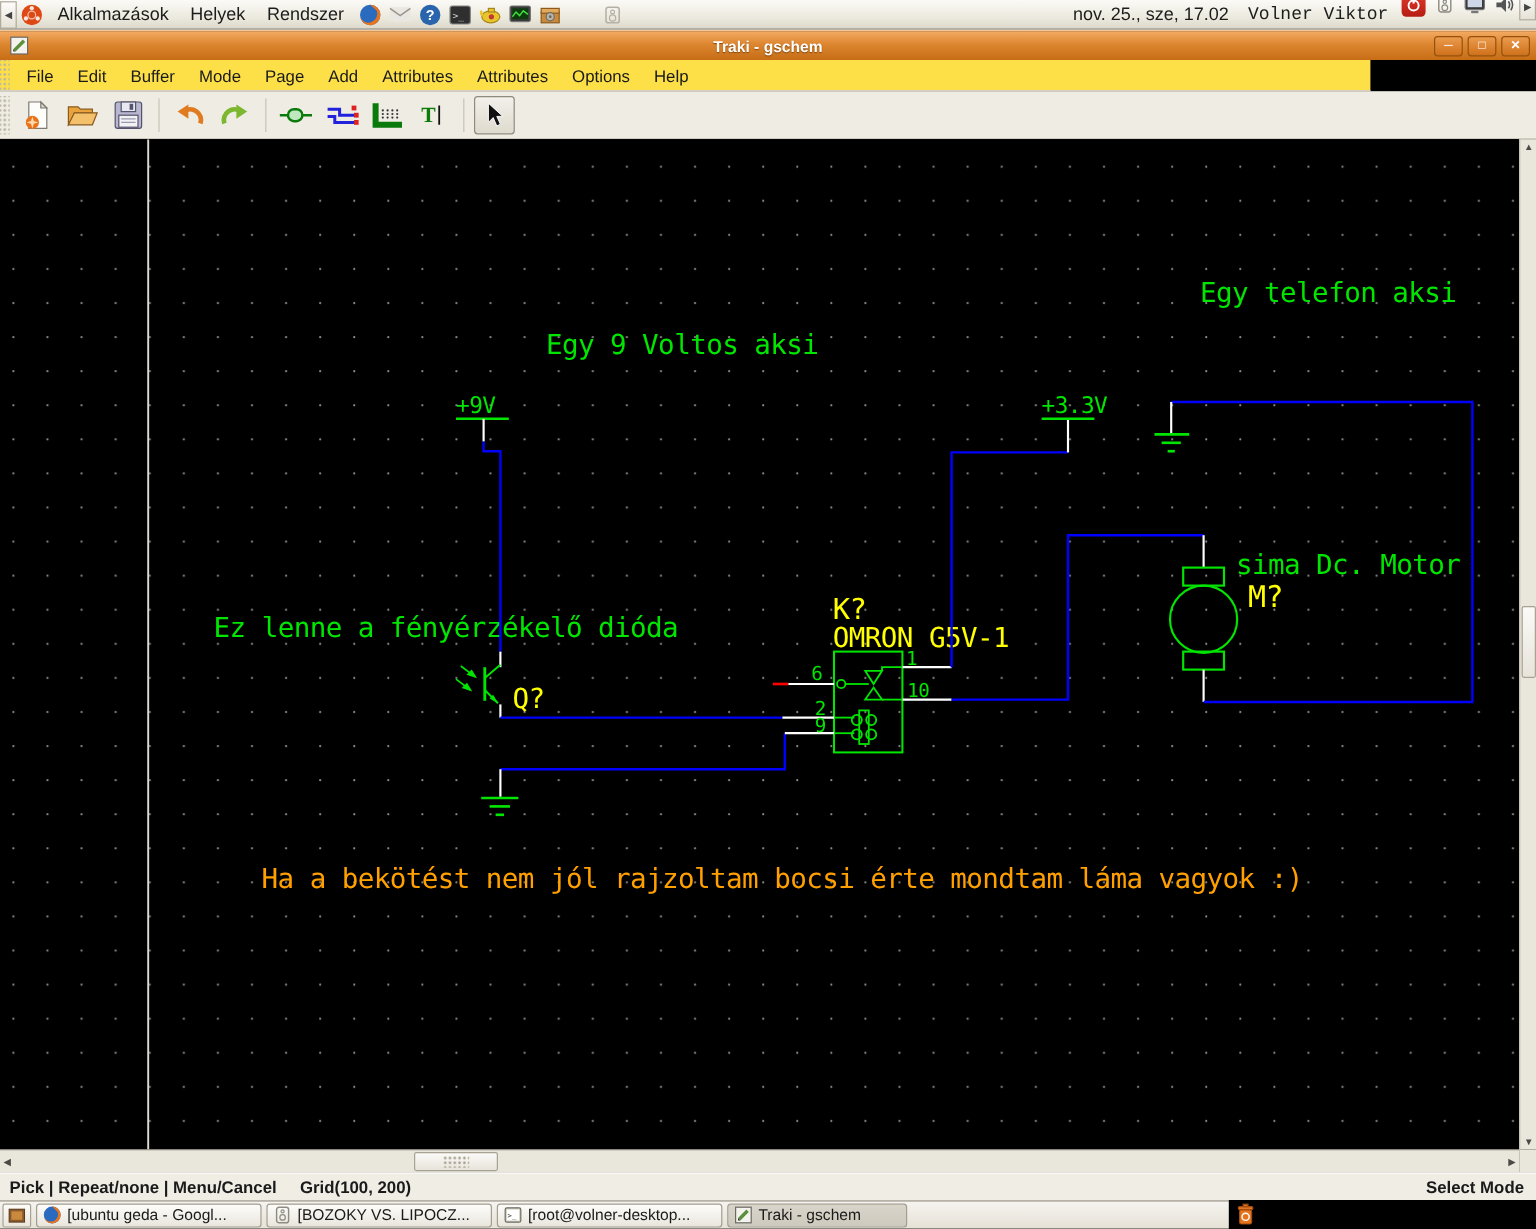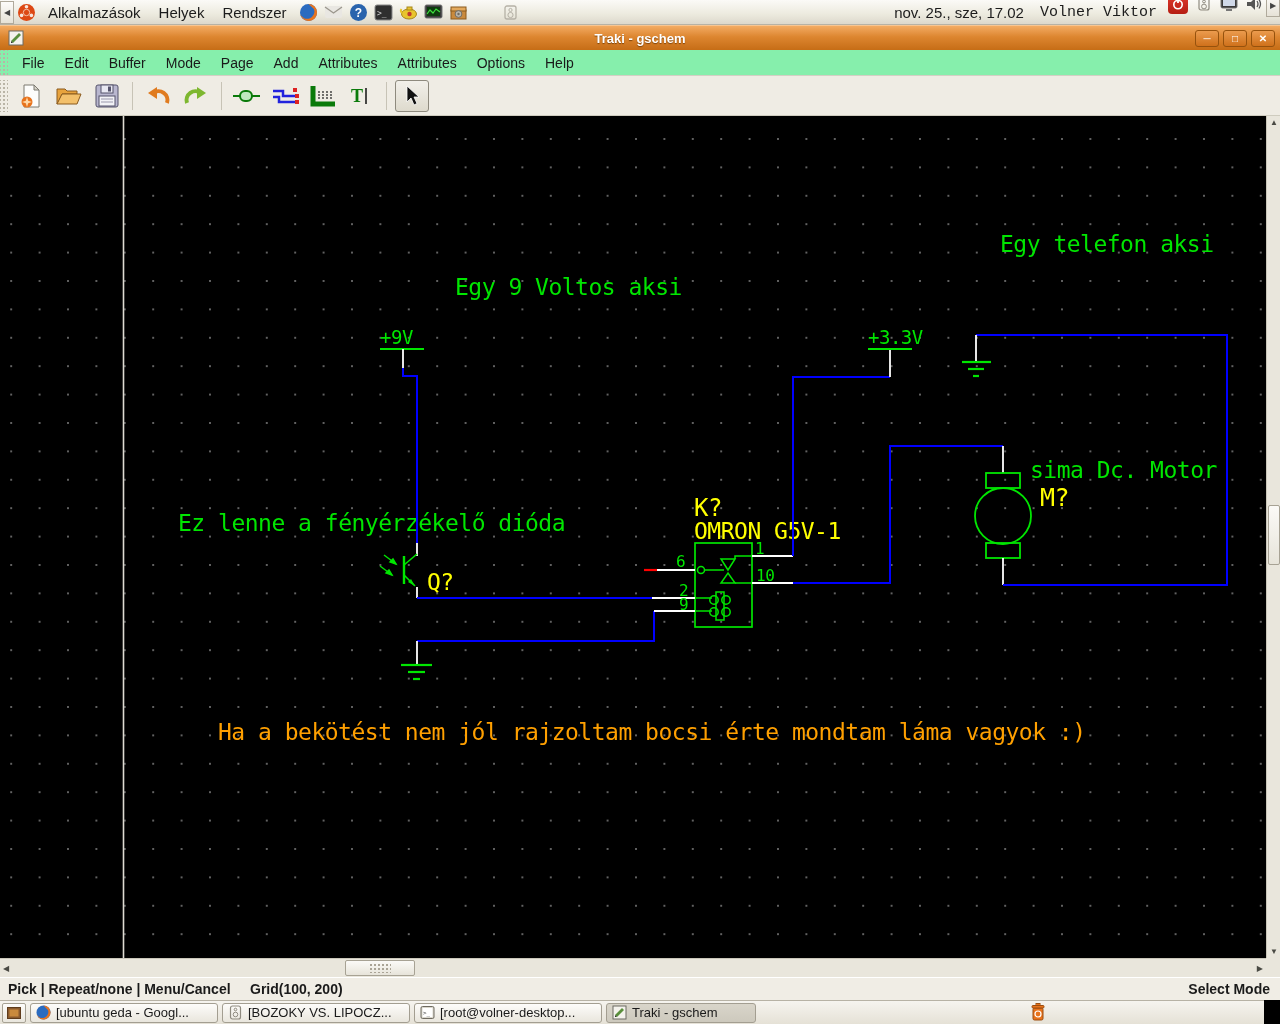--- a/index.html
+++ b/index.html
@@ -25,21 +25,21 @@
   #titlebar { position:absolute; left:0; top:25px; width:1280px; height:25px;
     background:linear-gradient(#f3ab63,#dd8630 45%,#c66d16); display:flex; align-items:center; padding:0 5px;
     border-top:1px solid #f7c693; }
   #titlebar .title { position:absolute; left:0; right:0; text-align:center; color:#fff; font-weight:bold;
     font-size:13px; text-shadow:0 1px 1px #7e440a; }
   .winbtn { width:24px; height:17px; margin-left:4px; border:1px solid #96520d; border-radius:3px;
     background:linear-gradient(#eb9b4e,#cf711b); color:#fff; font-size:10px; line-height:15px; text-align:center;
     font-weight:bold; z-index:2; }
   #win-controls { margin-left:auto; display:flex; z-index:2; }
 
-  #menubar { position:absolute; left:0; top:50px; width:1280px; height:26px; background:#86efac;
+  #menubar { position:absolute; left:0; top:50px; width:1142px; height:26px; background:#fde047;
     border-bottom:1px solid #d4d0c4; display:flex; align-items:center; font-size:14px; color:#1a1a1a; }
   .menu-item { padding:3px 10px; }
   .grip { width:8px; height:100%; background-image:radial-gradient(#b9b4a6 1px, transparent 1.2px);
     background-size:4px 4px; background-position:2px 2px; margin-right:4px; }
 
   #toolbar { position:absolute; left:0; top:76px; width:1280px; height:40px; background:#efece4;
     display:flex; align-items:center; border-bottom:1px solid #cfccbf; }
   .tool { width:34px; height:32px; display:flex; align-items:center; justify-content:center; margin:0 2px; }
   .tsep { width:1px; height:28px; background:#c7c3b6; margin:0 6px; }
   .tool-select { border:1px solid #8e8a7e; border-radius:3px; background:linear-gradient(#f2f0ea,#dedacd); }
@@ -58,21 +58,21 @@
   #sb-corner { position:absolute; left:1266px; top:958px; width:14px; height:19px; background:#e9e6dc; }
 
   
   #statusbar { position:absolute; left:0; top:977px; width:1280px; height:23px; background:#f0ede5;
     border-top:1px solid #fff; font-size:14px; color:#1a1a1a;font-weight:bold; }
   #status-left { position:absolute; left:8px; top:3px; }
   #status-grid { position:absolute; left:250px; top:3px; }
   #status-mode { position:absolute; right:10px; top:3px; }
 
   
-  #taskbar { position:absolute; left:0; top:1000px; width:1264px; height:24px;
+  #taskbar { position:absolute; left:0; top:1000px; width:1024px; height:24px;
     background:linear-gradient(#f6f4ef,#e5e1d6); border-top:1px solid #b7b2a5; display:flex; align-items:center; }
   .show-desktop { width:24px; height:20px; margin:0 2px; border:1px solid #a7a294; border-radius:2px;
     background:linear-gradient(#fdfcfa,#e9e6dd); display:flex; align-items:center; justify-content:center; }
   .task-btn { width:188px; height:20px; margin:0 2px; border:1px solid #a39e91; border-radius:3px;
     background:linear-gradient(#fdfcfa,#e9e6dd); display:flex; align-items:center; font-size:13px; color:#1a1a1a;
     padding:0 5px; white-space:nowrap; overflow:hidden; }
   .task-btn.active { background:linear-gradient(#d9d5ca,#cdc9bd); width:150px; }
   .task-icon { width:15px; height:15px; margin-right:5px; flex:0 0 auto; }
   #trash { position:absolute; left:1028px; top:1002px; width:20px; height:20px; }
 

